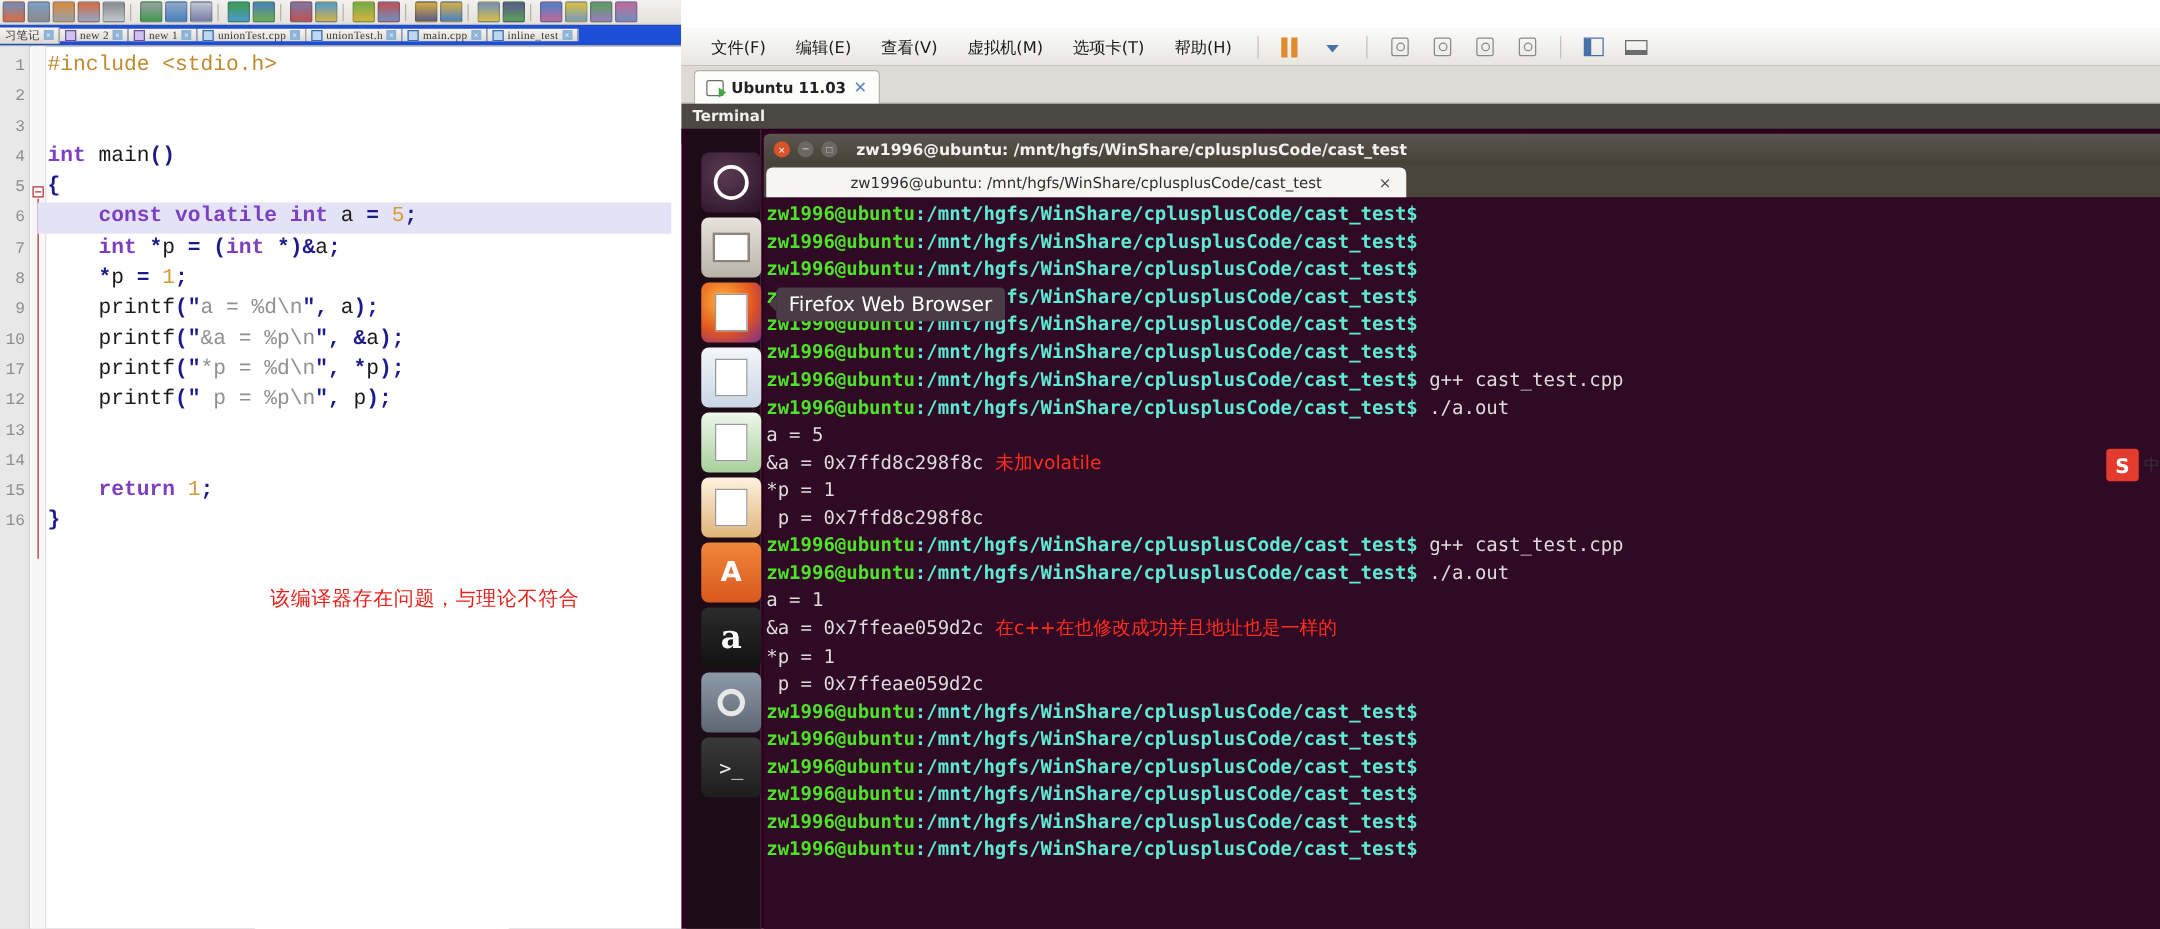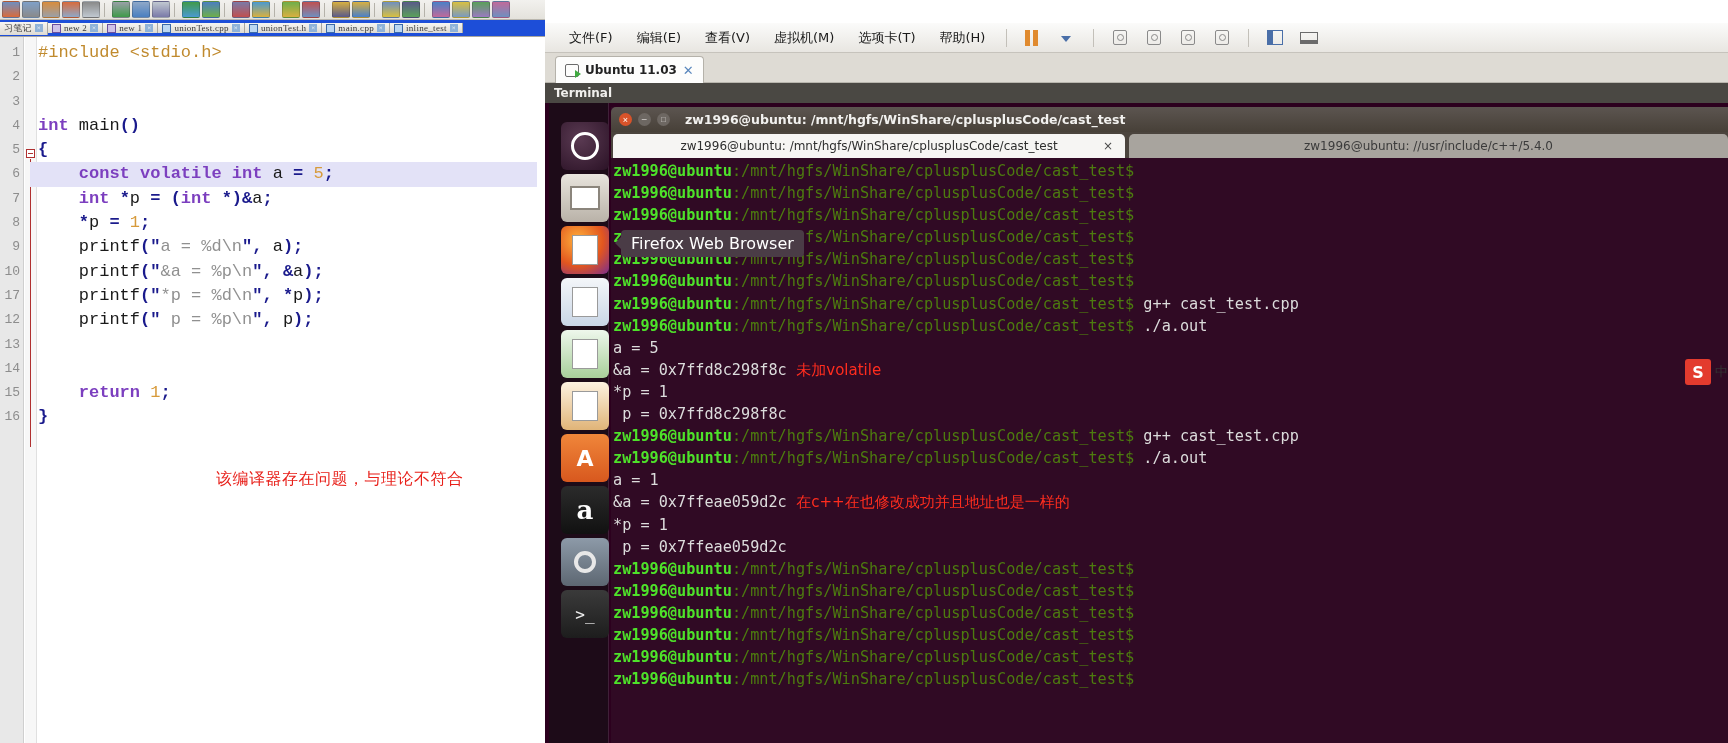--- a/index.html
+++ b/index.html
@@ -191,21 +191,21 @@
   .tt.inactive { background: #a8a49e; color: #3b3b3b; flex: 1; margin-left: 4px; }
   .tt .ttx { position: absolute; right: 12px; font-size: 12px; color: #4a4a4a; }
 
   .term-body {
     position: absolute; left: 0; top: 51px; right: 0; bottom: 0;
     background: #300a24; padding: 2px 0 0 2px;
     font-family: "DejaVu Sans Mono", monospace;
     font-size: 15.2px; line-height: 22.1px; white-space: pre; overflow: hidden;
   }
   .u { color: #4ee22a; font-weight: bold; }
-  .h { color: #4d7c0f; font-weight: normal; }
+  .h { color: #5eead4; font-weight: bold; }
   .w { color: #dcdcdc; }
   .tline { height: 22.1px; }
   .ann {
     color: #ff2d1e; font-family: "DejaVu Sans", sans-serif; font-size: 15px;
     font-weight: normal;
   }
 
   .watermark {
     position: absolute; right: 8px; bottom: 8px;
     color: #b9b0b6; font-size: 12.5px; z-index: 30;
@@ -426,23 +426,20 @@
         <span class="tb-btn tb-min" style="display:flex;align-items:center;justify-content:center;color:#d8d4d0;font-size:10px;line-height:7px;">−</span>
         <span class="tb-btn tb-max" style="display:flex;align-items:center;justify-content:center;color:#d8d4d0;font-size:8px;">□</span>
         <span class="term-title">zw1996@ubuntu: /mnt/hgfs/WinShare/cplusplusCode/cast_test</span>
       </div>
 
       <div class="term-tabs">
         <div class="tt active">
           <span>zw1996@ubuntu: /mnt/hgfs/WinShare/cplusplusCode/cast_test</span>
           <span class="ttx">×</span>
         </div>
-        <div class="tt inactive">
-          <span>zw1996@ubuntu: //usr/include/c++/5.4.0</span>
-        </div>
       </div>
 
       <div class="term-body" id="term-body"><div class="tline"><span class="u">zw1996@ubuntu</span><span class="h">:/mnt/hgfs/WinShare/cplusplusCode/cast_test$</span><span class="w"></span></div><div class="tline"><span class="u">zw1996@ubuntu</span><span class="h">:/mnt/hgfs/WinShare/cplusplusCode/cast_test$</span><span class="w"></span></div><div class="tline"><span class="u">zw1996@ubuntu</span><span class="h">:/mnt/hgfs/WinShare/cplusplusCode/cast_test$</span><span class="w"></span></div><div class="tline"><span class="u">zw1996@ubuntu</span><span class="h">:/mnt/hgfs/WinShare/cplusplusCode/cast_test$</span><span class="w"></span></div><div class="tline"><span class="u">zw1996@ubuntu</span><span class="h">:/mnt/hgfs/WinShare/cplusplusCode/cast_test$</span><span class="w"></span></div><div class="tline"><span class="u">zw1996@ubuntu</span><span class="h">:/mnt/hgfs/WinShare/cplusplusCode/cast_test$</span><span class="w"></span></div><div class="tline"><span class="u">zw1996@ubuntu</span><span class="h">:/mnt/hgfs/WinShare/cplusplusCode/cast_test$</span><span class="w"> g++ cast_test.cpp</span></div><div class="tline"><span class="u">zw1996@ubuntu</span><span class="h">:/mnt/hgfs/WinShare/cplusplusCode/cast_test$</span><span class="w"> ./a.out</span></div><div class="tline"><span class="w">a = 5</span></div><div class="tline"><span class="w">&amp;a = 0x7ffd8c298f8c</span><span class="ann">  未加volatile</span></div><div class="tline"><span class="w">*p = 1</span></div><div class="tline"><span class="w"> p = 0x7ffd8c298f8c</span></div><div class="tline"><span class="u">zw1996@ubuntu</span><span class="h">:/mnt/hgfs/WinShare/cplusplusCode/cast_test$</span><span class="w"> g++ cast_test.cpp</span></div><div class="tline"><span class="u">zw1996@ubuntu</span><span class="h">:/mnt/hgfs/WinShare/cplusplusCode/cast_test$</span><span class="w"> ./a.out</span></div><div class="tline"><span class="w">a = 1</span></div><div class="tline"><span class="w">&amp;a = 0x7ffeae059d2c</span><span class="ann">  在c++在也修改成功并且地址也是一样的</span></div><div class="tline"><span class="w">*p = 1</span></div><div class="tline"><span class="w"> p = 0x7ffeae059d2c</span></div><div class="tline"><span class="u">zw1996@ubuntu</span><span class="h">:/mnt/hgfs/WinShare/cplusplusCode/cast_test$</span><span class="w"></span></div><div class="tline"><span class="u">zw1996@ubuntu</span><span class="h">:/mnt/hgfs/WinShare/cplusplusCode/cast_test$</span><span class="w"></span></div><div class="tline"><span class="u">zw1996@ubuntu</span><span class="h">:/mnt/hgfs/WinShare/cplusplusCode/cast_test$</span><span class="w"></span></div><div class="tline"><span class="u">zw1996@ubuntu</span><span class="h">:/mnt/hgfs/WinShare/cplusplusCode/cast_test$</span><span class="w"></span></div><div class="tline"><span class="u">zw1996@ubuntu</span><span class="h">:/mnt/hgfs/WinShare/cplusplusCode/cast_test$</span><span class="w"></span></div><div class="tline"><span class="u">zw1996@ubuntu</span><span class="h">:/mnt/hgfs/WinShare/cplusplusCode/cast_test$</span><span class="w"></span></div></div>
 
       <div class="watermark">https://blog.stdio.net/zw1996</div>
     </div>
   </div>
 </div>
 
 <div class="ime-badge">

